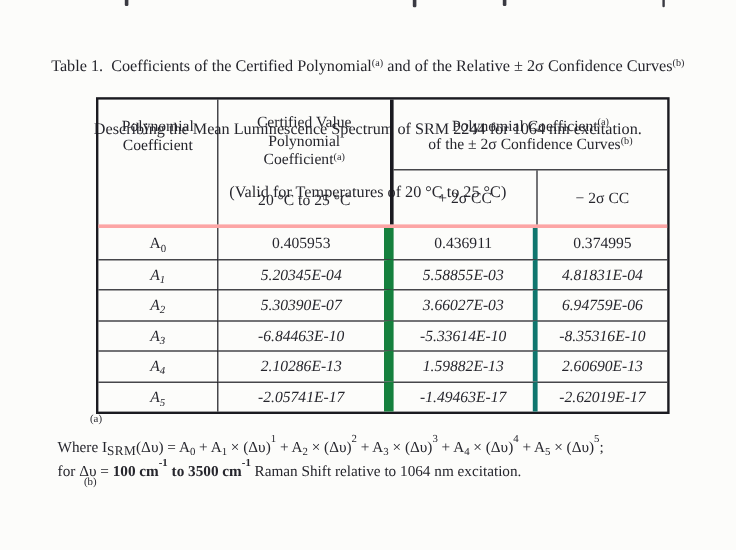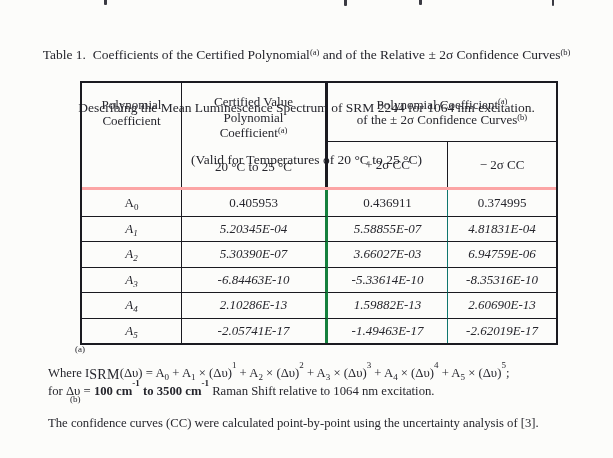--- a/index.html
+++ b/index.html
@@ -49,32 +49,32 @@
   .hplus{border-right:1px solid #1a1a20;display:flex;align-items:center;justify-content:center;}
   .hminus{display:flex;align-items:center;justify-content:center;}
 
   .tbody{display:grid;grid-auto-rows:25.5px;}
   .tr{display:grid;grid-template-columns:100px 146px 120px 108px;}
   .tr + .tr .td{border-top:1px solid #1a1a20;font-style:italic;}
   .td{
     box-sizing:border-box;display:flex;align-items:center;justify-content:center;
   }
   .td.c1{border-right:1px solid #1a1a20;}
-  .td.c2{border-right:3px solid #15803d;}
-  .td.c3{border-right:1px solid #0f766e;}
+  .td.c2{border-right:8px solid #15803d;}
+  .td.c3{border-right:4px solid #0f766e;}
   sub.coeff{font-size:9px;line-height:0;vertical-align:-3px;}
 
   
   .footnotes{position:absolute;left:0;top:350px;width:613px;font-size:12.7px;}
   .fn{position:relative;padding-left:48px;padding-right:14px;}
   .fn-line{line-height:17px;white-space:pre-wrap;}
   .mk{position:absolute;font-size:8.5px;top:0px;}
   .fn-a .mk{left:27px;}
   .fn-b .mk{left:22px;}
-  .srm{font-size:14px;letter-spacing:.3px;vertical-align:-2px;}
+  .srm{font-size:11px;letter-spacing:.3px;vertical-align:-2px;}
   .fn sub{font-size:9px;line-height:0;vertical-align:-2.5px;}
   .fn sup{font-size:9px;line-height:0;position:relative;top:-4px;}
   .bold{font-weight:bold;}
 </style>
 </head>
 <body>
 
 <div class="page">
 
   <span class="remnant r1"></span>
@@ -121,21 +121,21 @@
           </div>
         <div class="td c2">0.405953</div>
         <div class="td c3">0.436911</div>
         <div class="td">0.374995</div>
       </div>
       <div class="tr">
         <div class="td c1">
             <span><span>A</span><sub class="coeff">1</sub></span>
           </div>
         <div class="td c2">5.20345E-04</div>
-        <div class="td c3">5.58855E-07</div>
+        <div class="td c3">5.58855E-03</div>
         <div class="td">4.81831E-04</div>
       </div>
       <div class="tr">
         <div class="td c1">
             <span><span>A</span><sub class="coeff">2</sub></span>
           </div>
         <div class="td c2">5.30390E-07</div>
         <div class="td c3">3.66027E-03</div>
         <div class="td">6.94759E-06</div>
       </div>
@@ -167,17 +167,16 @@
   </div>
 
   <div class="footnotes">
     <div class="fn fn-a">
       <sup class="mk">(a)</sup>
       <div class="fn-line"><span>Where I</span><span class="srm">SRM</span><span>(Δυ)</span><span> = A</span><sub>0</sub><span><span> + A</span><sub>1</sub><span> × (Δυ)</span><sup>1</sup></span><span><span> + A</span><sub>2</sub><span> × (Δυ)</span><sup>2</sup></span><span><span> + A</span><sub>3</sub><span> × (Δυ)</span><sup>3</sup></span><span><span> + A</span><sub>4</sub><span> × (Δυ)</span><sup>4</sup></span><span><span> + A</span><sub>5</sub><span> × (Δυ)</span><sup>5</sup></span><span>;</span></div>
       <div class="fn-line"><span>for Δυ = </span><span class="bold"><span>100 cm</span><sup>-1</sup><span> to 3500 cm</span><sup>-1</sup></span><span> Raman Shift relative to 1064 nm excitation.</span></div>
     </div>
     <div class="fn fn-b">
       <sup class="mk">(b)</sup>
-      <div class="fn-line">The confidence curves (CC) were calculated point-by-point using the uncertainty analysis of [3].</div>
     </div>
   </div>
 
 </div>
 
 </body></html>

